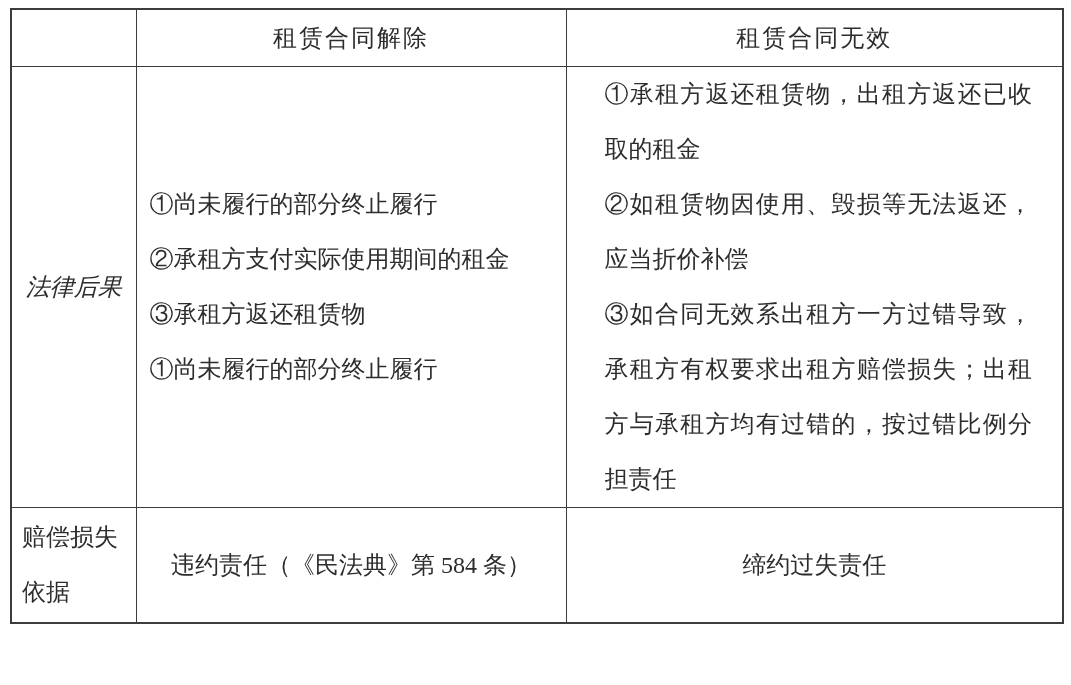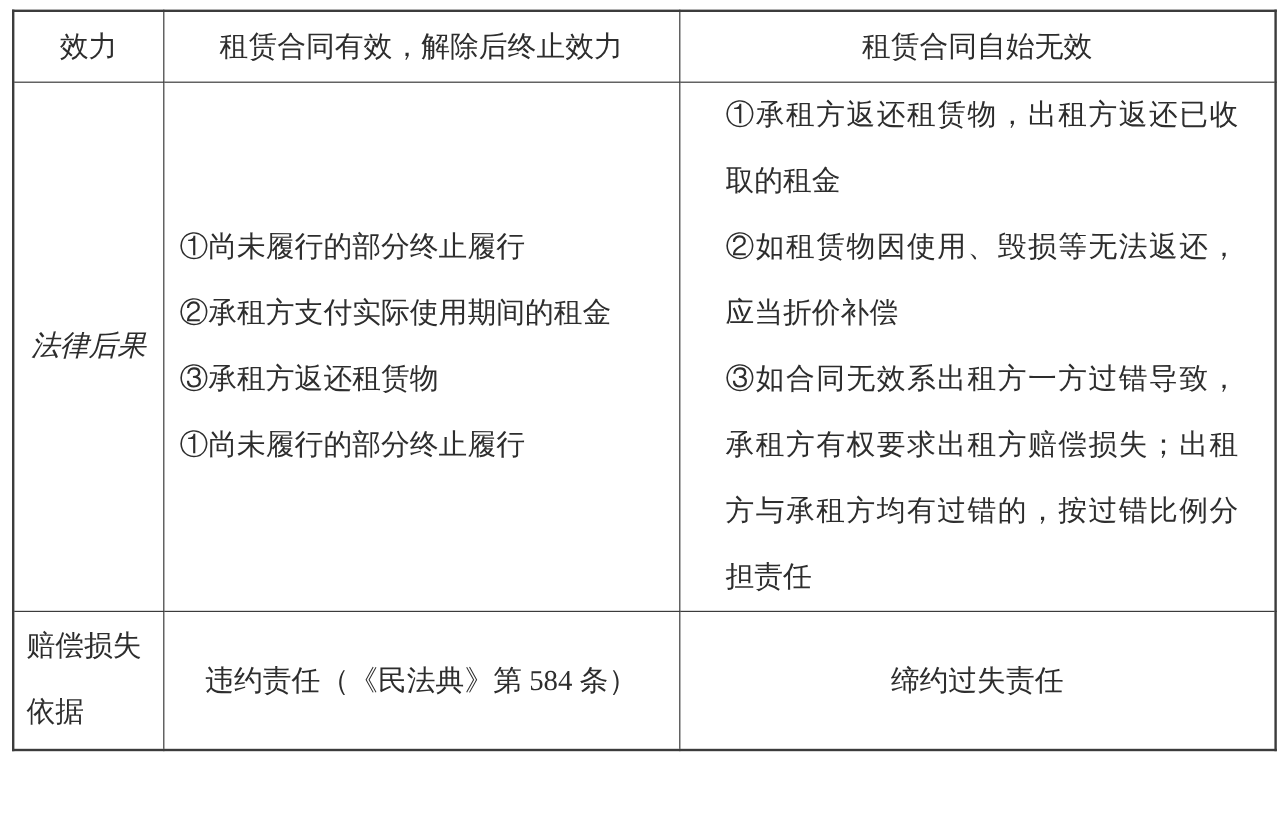--- a/index.html
+++ b/index.html
@@ -78,27 +78,27 @@
 
 <div class="page">
   <table class="cmp">
     <colgroup>
       <col class="c1">
       <col class="c2">
       <col class="c3">
     </colgroup>
 
     <tbody>
+        <tr class="r-head">
+      <td class="center"></td>
+      <td class="head-cell">租赁合同解除</td>
+      <td class="head-cell">租赁合同无效</td>
+    </tr>
 
 
-    <tr class="r-effect">
-      <td class="center">效力</td>
-      <td class="center">租赁合同有效，解除后终止效力</td>
-      <td class="center">租赁合同自始无效</td>
-    </tr>
 
     <tr class="r-conseq">
       <td class="conseq-label">法律后果</td>
       <td class="conseq-body">
         <div class="item">①尚未履行的部分终止履行</div>
         <div class="item">②承租方支付实际使用期间的租金</div>
         <div class="item">③承租方返还租赁物</div>
         <div class="item">①尚未履行的部分终止履行</div>
       </td>
       <td class="conseq-body-right">

